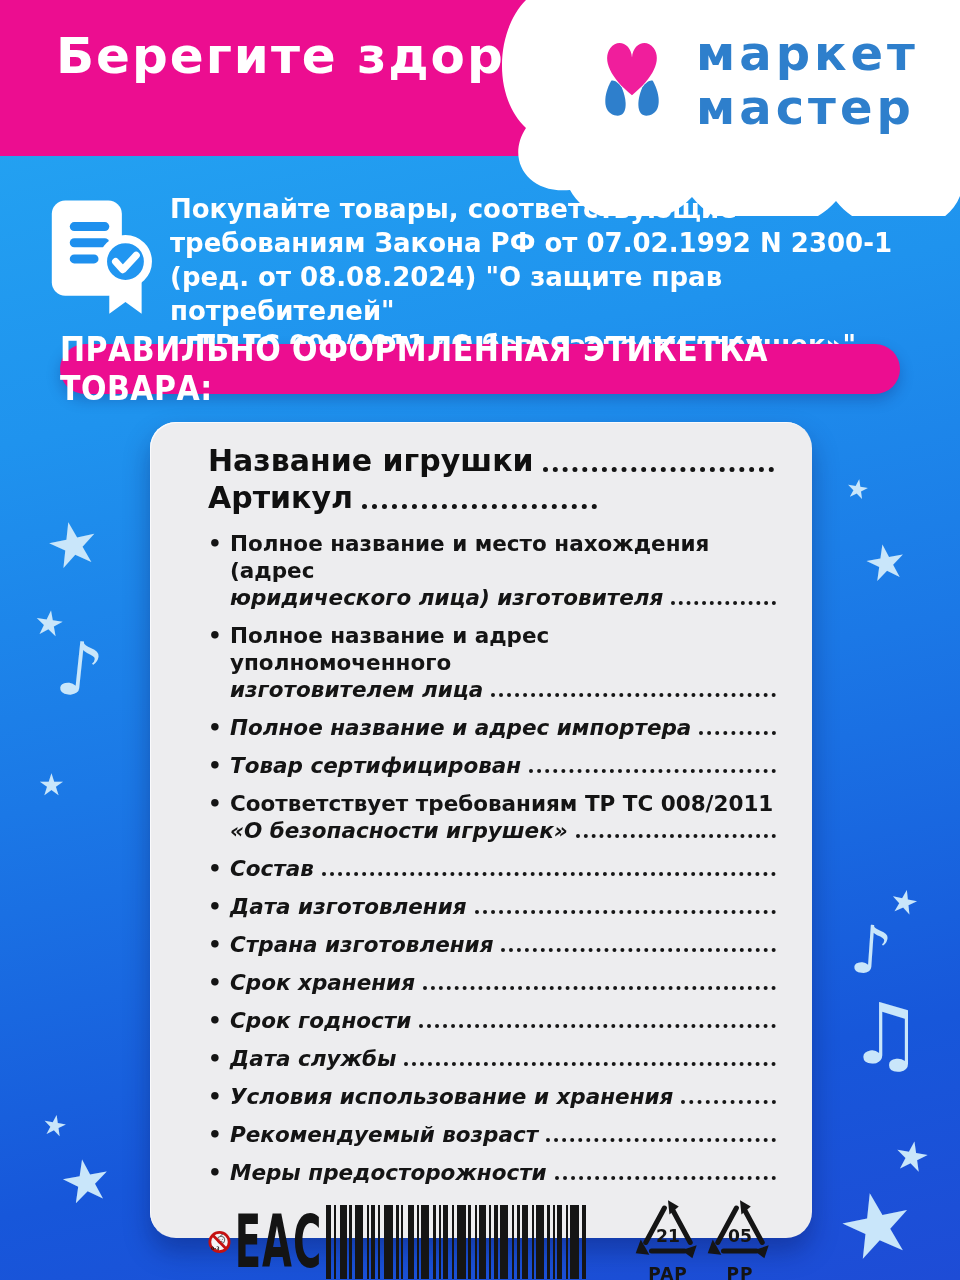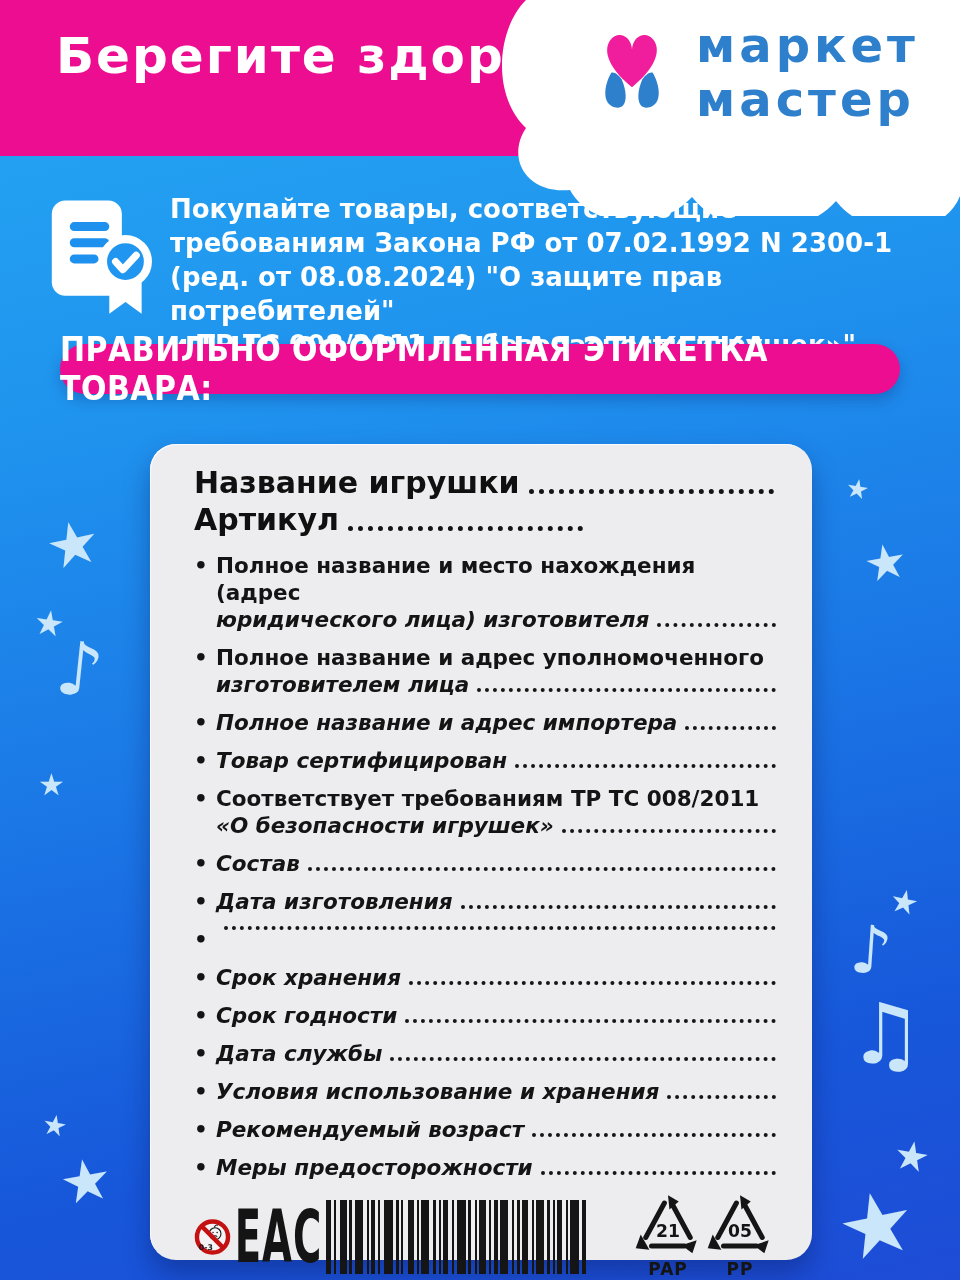--- a/index.html
+++ b/index.html
@@ -3,32 +3,32 @@
 <meta charset="utf-8">
 <style>
   html,body{margin:0;padding:0;}
   body{width:960px;height:1280px;position:relative;overflow:hidden;
        font-family:"DejaVu Sans",sans-serif;
        background:linear-gradient(168deg,#25a8f3 0%,#1f93ee 30%,#1b78e6 55%,#1757da 82%,#1e4cd6 100%);}
   .deco{position:absolute;color:#c9e6fa;z-index:1;line-height:1;user-select:none;}
   .topbar{position:absolute;left:0;top:0;width:960px;height:156px;background:#ec0d90;z-index:2;}
   .title{padding:26px 0 0 56px;color:#ffffff;font-size:50px;line-height:60px;font-weight:800;letter-spacing:2px;}
   .cloud{position:absolute;top:0;right:0;width:480px;height:216px;z-index:3;}
-  .logo{position:absolute;left:592px;top:18px;z-index:4;display:flex;align-items:center;}
+  .logo{position:absolute;left:592px;top:26px;z-index:4;display:flex;align-items:center;}
   .logo-mark{width:80px;height:92px;flex:none;}
   .logo-text{margin-left:24px;color:#2e7fcc;font-size:48px;line-height:54px;font-weight:800;letter-spacing:4px;}
   .intro{position:absolute;left:50px;top:192px;width:880px;display:flex;z-index:2;}
   .doc-icon{width:106px;height:120px;flex:none;margin-top:6px;}
   .intro-text{margin-left:14px;color:#ffffff;font-size:26px;line-height:34px;font-weight:800;}
   .banner{position:absolute;left:60px;top:344px;width:840px;height:50px;background:#ec0d90;border-radius:34px;
           display:flex;align-items:center;justify-content:center;z-index:2;
           box-shadow:0 6px 14px rgba(10,20,90,.25);}
   .banner span{color:#ffffff;font-size:30px;font-weight:800;letter-spacing:.5px;transform:scaleY(1.12);}
-  .card{position:absolute;left:150px;top:444px;width:662px;height:816px;background:#ededef;border-radius:26px;
-        z-index:5;box-sizing:border-box;padding:20px 36px 0 44px;
+  .card{position:absolute;left:150px;top:422px;width:662px;height:816px;background:#ededef;border-radius:26px;
+        z-index:5;box-sizing:border-box;padding:20px 36px 0 58px;
         box-shadow:0 14px 26px rgba(8,18,80,.35), inset 1px 1px 0 #fafafc;}
   .hrow{display:flex;align-items:flex-end;font-size:30px;font-weight:800;line-height:37px;color:#101010;}
   .hrow .leader{flex:1;border-bottom:5px dotted #141414;margin:0 2px 7px 9px;}
   .hrow .leader.short{flex:0 0 235px;}
   .items{margin-top:14px;}
   .item{display:flex;margin-bottom:11px;font-size:21.5px;font-weight:700;line-height:27px;color:#141414;}
   .bullet{flex:none;width:22px;}
   .itext{flex:1;min-width:0;}
   .lrow{display:flex;align-items:flex-end;font-style:italic;}
   .lrow .leader{flex:1;border-bottom:4px dotted #161616;margin:0 0 6px 8px;}
@@ -175,20 +175,21 @@
           <div class="lrow">
             <span>Дата изготовления</span>
             <span class="leader"></span>
           </div>
         </div>
       </div>
       <div class="item">
         <span class="bullet">•</span>
         <div class="itext">
           <div class="lrow">
+            <span>Страна изготовления</span>
             <span class="leader"></span>
           </div>
         </div>
       </div>
       <div class="item">
         <span class="bullet">•</span>
         <div class="itext">
           <div class="lrow">
             <span>Срок хранения</span>
             <span class="leader"></span>

